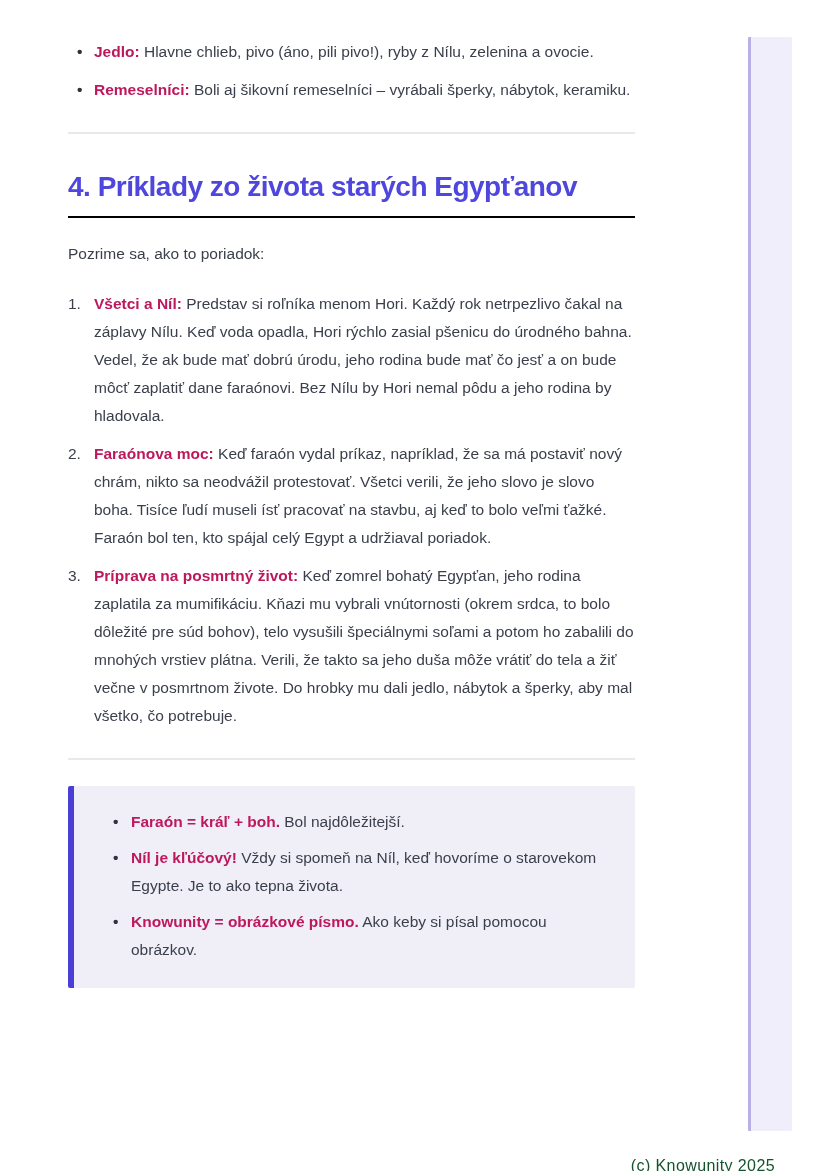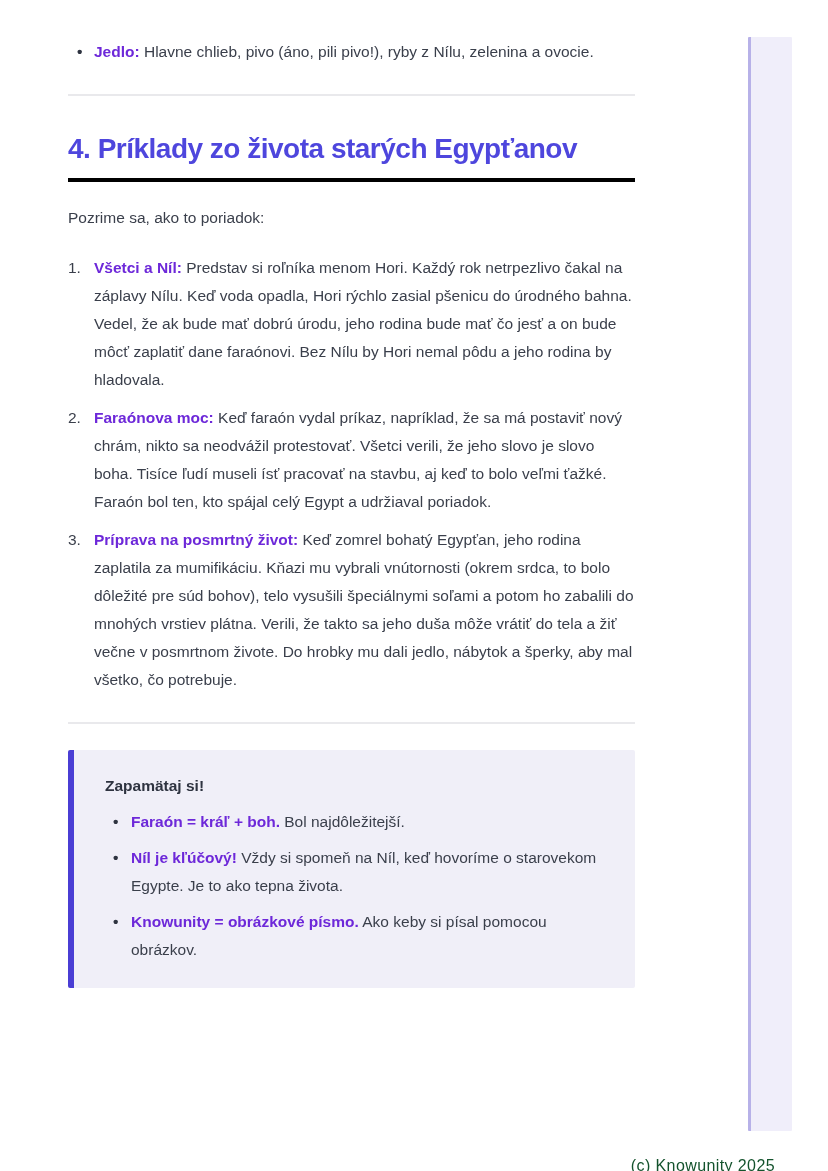--- a/index.html
+++ b/index.html
@@ -18,21 +18,21 @@
     background: #ffffff;
   }
   .content {
     position: absolute;
     left: 68px;
     top: 38px;
     width: 567px;
     font-size: 15.5px;
     line-height: 28px;
   }
-  b, .bold { font-weight: 700; color: #6d28d9; }
+  b, .bold { font-weight: 700; color: #be185d; }
 
   
   ul.plain { list-style: none; }
   ul.plain > li {
     position: relative;
     padding-left: 26px;
     margin-bottom: 10px;
   }
   ul.plain > li::before {
     content: "•";
@@ -50,21 +50,21 @@
   }
 
   h2.section-title {
     margin-top: 36px;
     font-size: 28px;
     line-height: 34px;
     font-weight: 700;
     letter-spacing: -0.5px;
     color: #4e46dd;
     padding-bottom: 12px;
-    border-bottom: 4px solid #000000;
+    border-bottom: 2px solid #000000;
     white-space: nowrap;
   }
 
   p.lead { margin-top: 22px; }
 
   ol.numbered { list-style: none; margin-top: 22px; }
   ol.numbered > li {
     position: relative;
     padding-left: 26px;
     margin-bottom: 10px;
@@ -113,20 +113,23 @@
 </head>
 <body>
 
 <div class="page">
   <div class="content">
 
     <ul class="plain">
       <li>
         <span class="bold">Jedlo:</span><span> Hlavne chlieb, pivo (áno, pili pivo!), ryby z Nílu, zelenina a ovocie.</span>
       </li>
+      <li>
+        <span class="bold">Remeselníci:</span><span> Boli aj šikovní remeselníci – vyrábali šperky, nábytok, keramiku.</span>
+      </li>
     </ul>
 
     <hr class="divider">
 
     <h2 class="section-title">4. Príklady zo života starých Egypťanov</h2>
 
     <p class="lead">Pozrime sa, ako to poriadok:</p>
 
     <ol class="numbered">
       <li>
@@ -137,21 +140,20 @@
       </li>
       <li>
         <span class="num">3.</span><span class="bold">Príprava na posmrtný život:</span><span> Keď zomrel bohatý Egypťan, jeho rodina zaplatila za mumifikáciu. Kňazi mu vybrali vnútornosti (okrem srdca, to bolo dôležité pre súd bohov), telo vysušili špeciálnymi soľami a potom ho zabalili do mnohých vrstiev plátna. Verili, že takto sa jeho duša môže vrátiť do tela a žiť večne v posmrtnom živote. Do hrobky mu dali jedlo, nábytok a šperky, aby mal všetko, čo potrebuje.</span>
       </li>
     </ol>
 
     <hr class="divider">
 
 
     <div class="callout">
-      <div class="callout-title">Zapamätaj si!</div>
       <ul class="plain">
         <li>
           <span class="bold">Faraón = kráľ + boh.</span><span> Bol najdôležitejší.</span>
         </li>
         <li>
           <span class="bold">Níl je kľúčový!</span><span> Vždy si spomeň na Níl, keď hovoríme o starovekom Egypte. Je to ako tepna života.</span>
         </li>
         <li>
           <span class="bold">Knowunity = obrázkové písmo.</span><span> Ako keby si písal pomocou obrázkov.</span>
         </li>

